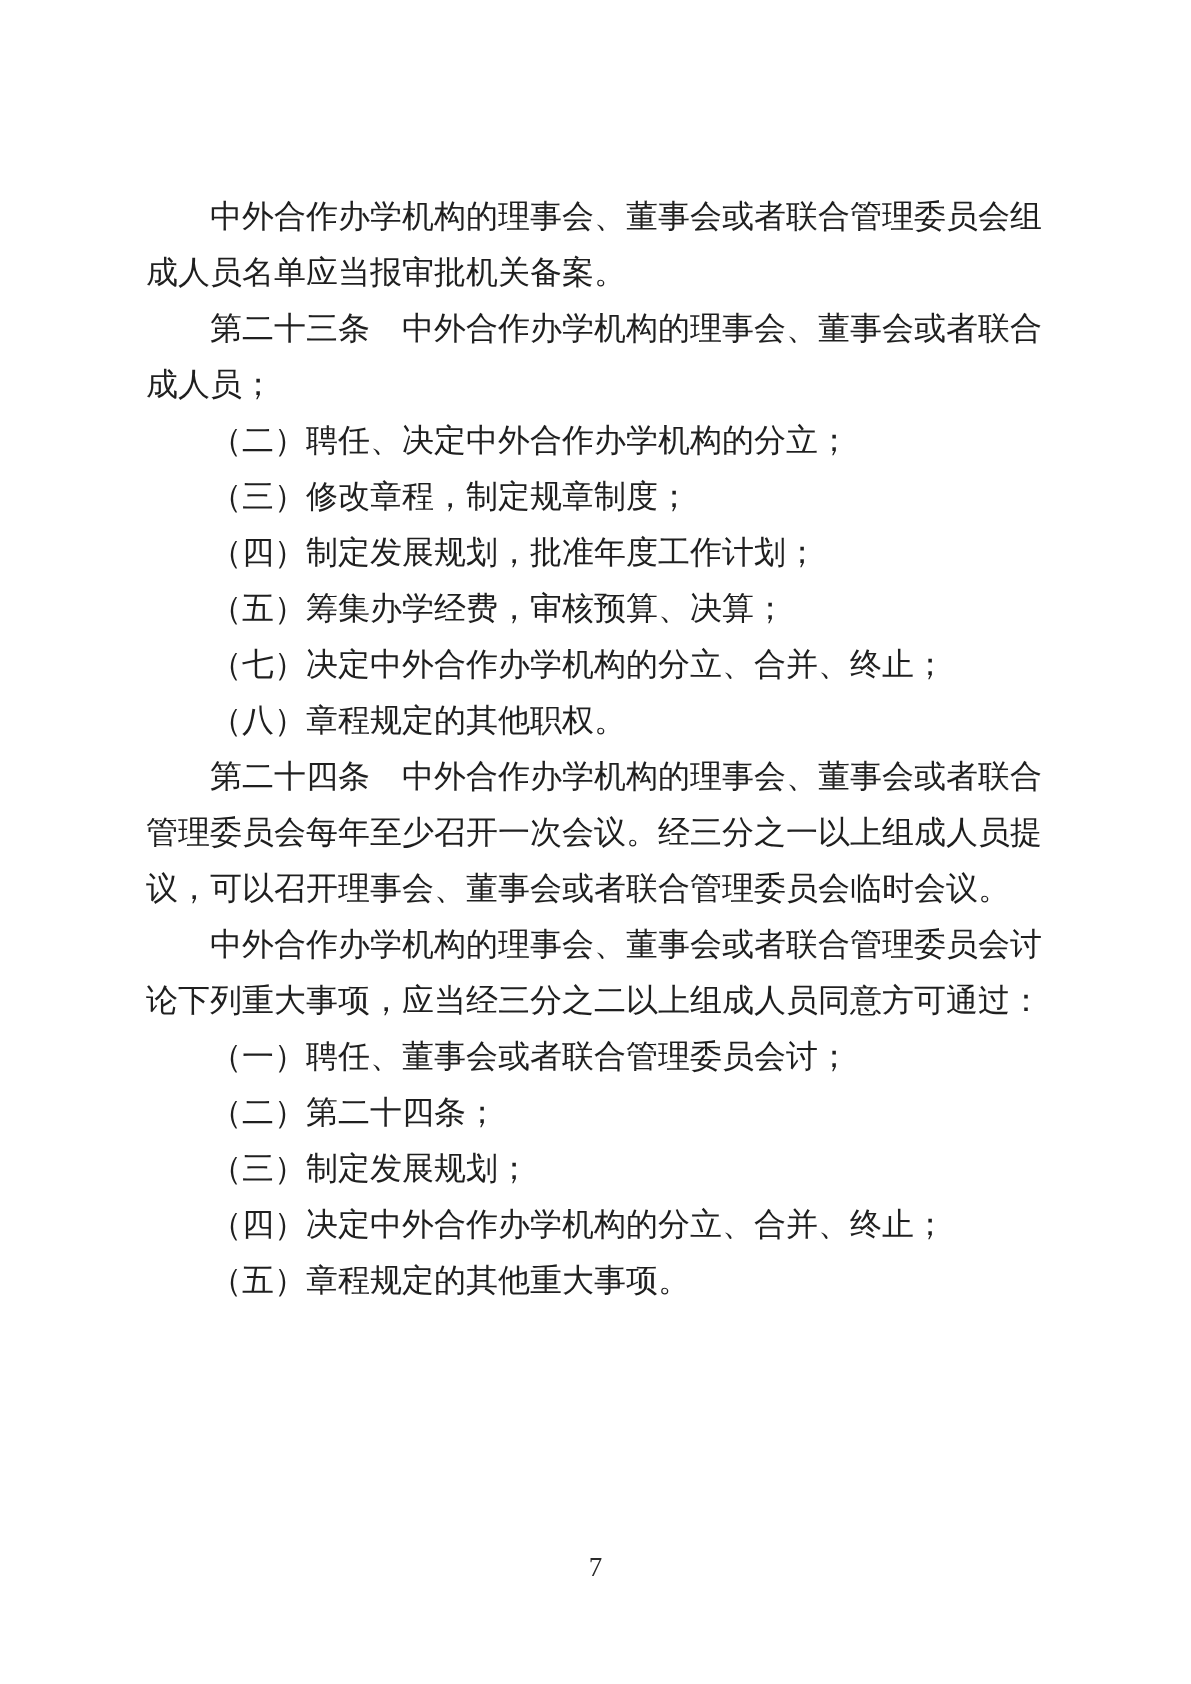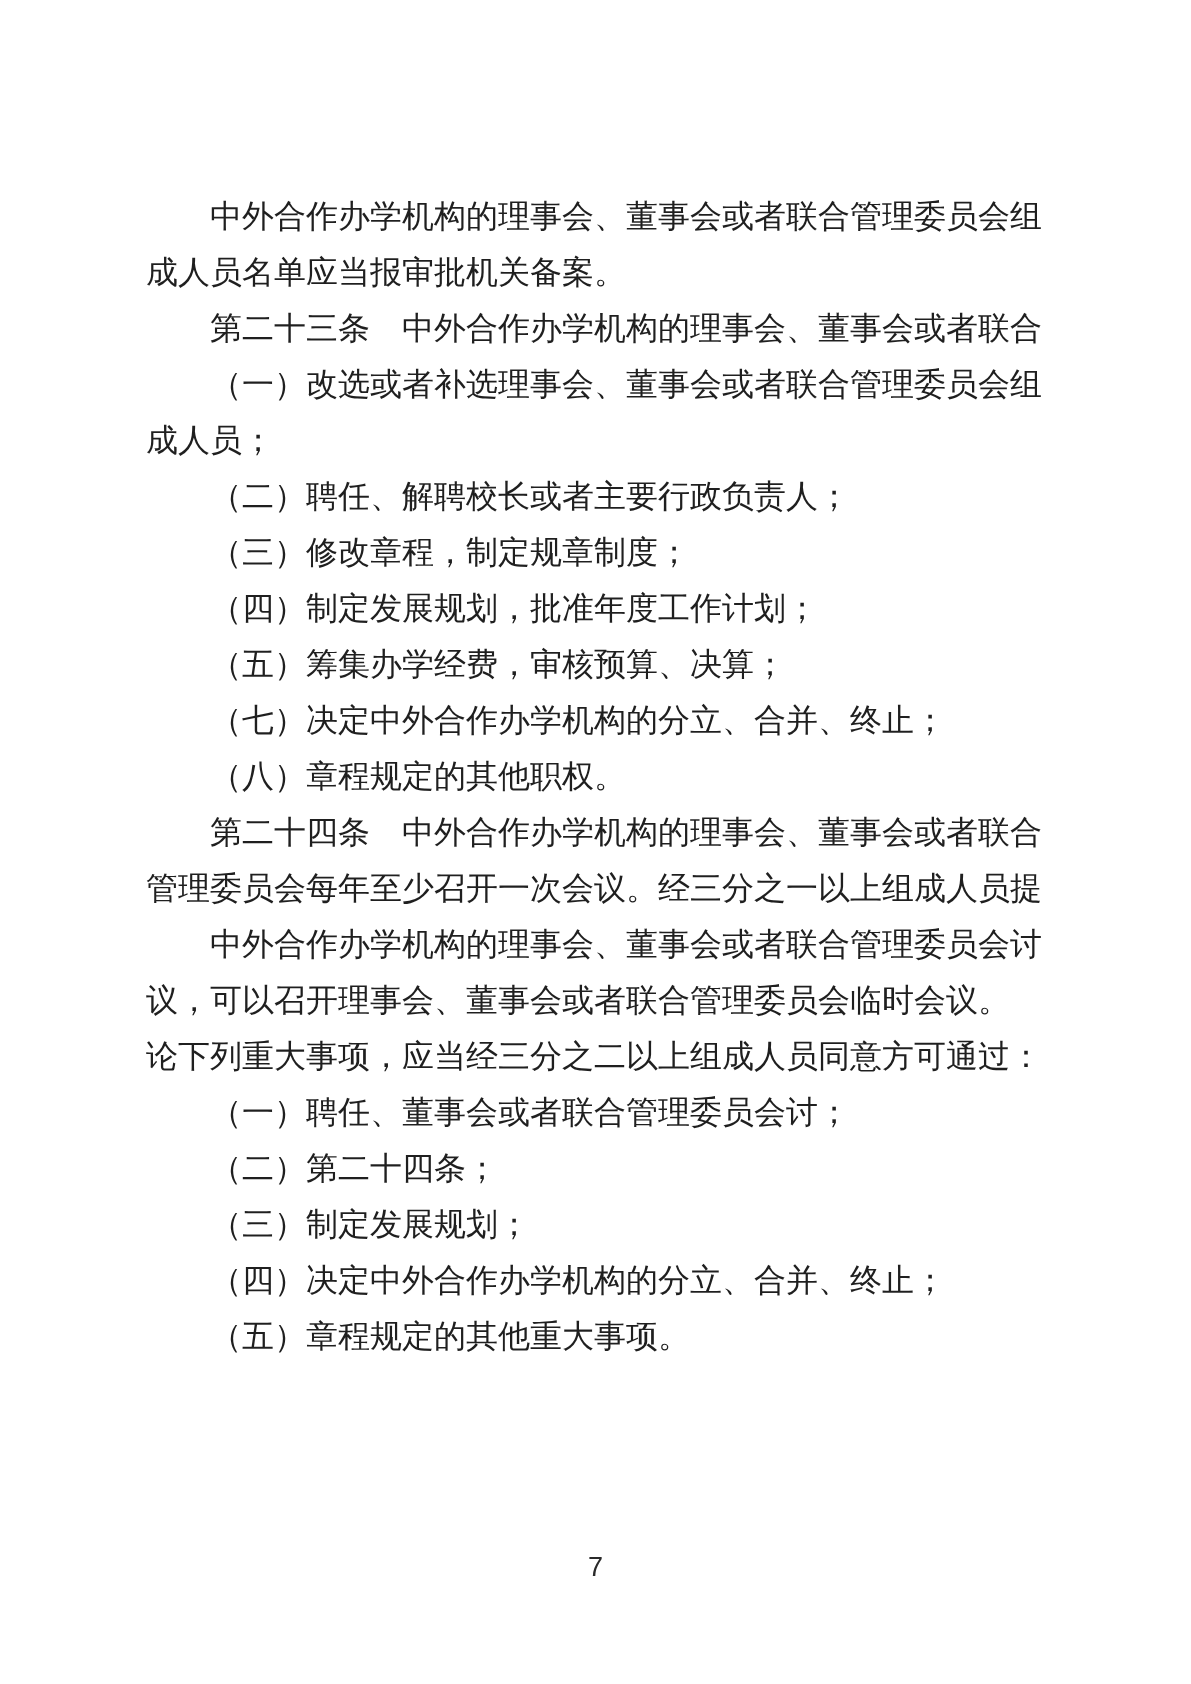--- a/index.html
+++ b/index.html
@@ -6,21 +6,21 @@
     margin: 0;
     padding: 0;
     background: #ffffff;
   }
   .page {
     position: relative;
     width: 1191px;
     height: 1684px;
     background: #ffffff;
     overflow: hidden;
-    font-family: Liberation Sans, sans-serif;
+    font-family: Liberation Serif, serif;
   }
   .doc-body {
     position: absolute;
     left: 146px;
     top: 188px;
     width: 910px;
   }
   .line {
     height: 56px;
     line-height: 56px;
@@ -43,32 +43,31 @@
   }
 </style>
 </head>
 <body>
 
 <div class="page">
   <div class="doc-body">
     <div class="line ind">中外合作办学机构的理事会、董事会或者联合管理委员会组</div>
     <div class="line">成人员名单应当报审批机关备案。</div>
     <div class="line ind">第二十三条　中外合作办学机构的理事会、董事会或者联合</div>
-    <div class="line ind">（一）改选或者补选理事会、董事会或者联合管理委员会组</div>
     <div class="line">成人员；</div>
-    <div class="line ind">（二）聘任、解聘校长或者主要行政负责人；</div>
+    <div class="line ind">（二）聘任、决定中外合作办学机构的分立；</div>
     <div class="line ind">（三）修改章程，制定规章制度；</div>
     <div class="line ind">（四）制定发展规划，批准年度工作计划；</div>
     <div class="line ind">（五）筹集办学经费，审核预算、决算；</div>
     <div class="line ind">（七）决定中外合作办学机构的分立、合并、终止；</div>
     <div class="line ind">（八）章程规定的其他职权。</div>
     <div class="line ind">第二十四条　中外合作办学机构的理事会、董事会或者联合</div>
     <div class="line">管理委员会每年至少召开一次会议。经三分之一以上组成人员提</div>
+    <div class="line">议，可以召开理事会、董事会或者联合管理委员会临时会议。</div>
     <div class="line ind">中外合作办学机构的理事会、董事会或者联合管理委员会讨</div>
-    <div class="line">议，可以召开理事会、董事会或者联合管理委员会临时会议。</div>
     <div class="line">论下列重大事项，应当经三分之二以上组成人员同意方可通过：</div>
     <div class="line ind">（一）聘任、董事会或者联合管理委员会讨；</div>
     <div class="line ind">（二）第二十四条；</div>
     <div class="line ind">（三）制定发展规划；</div>
     <div class="line ind">（四）决定中外合作办学机构的分立、合并、终止；</div>
     <div class="line ind">（五）章程规定的其他重大事项。</div>
   </div>
   <div class="page-number">7</div>
 </div>
 

